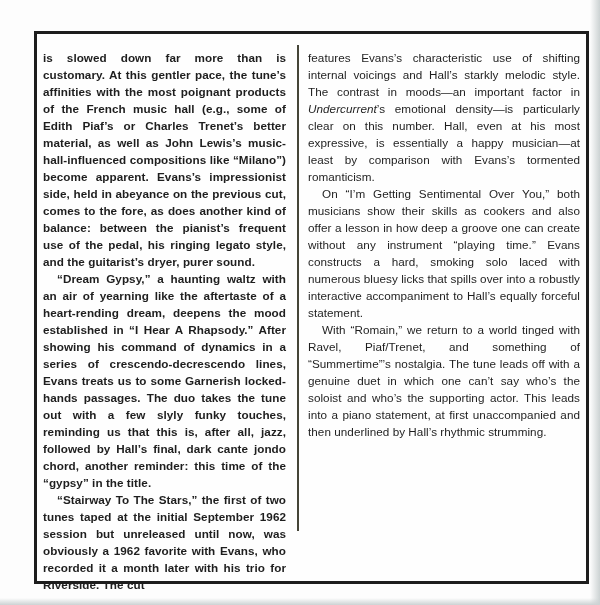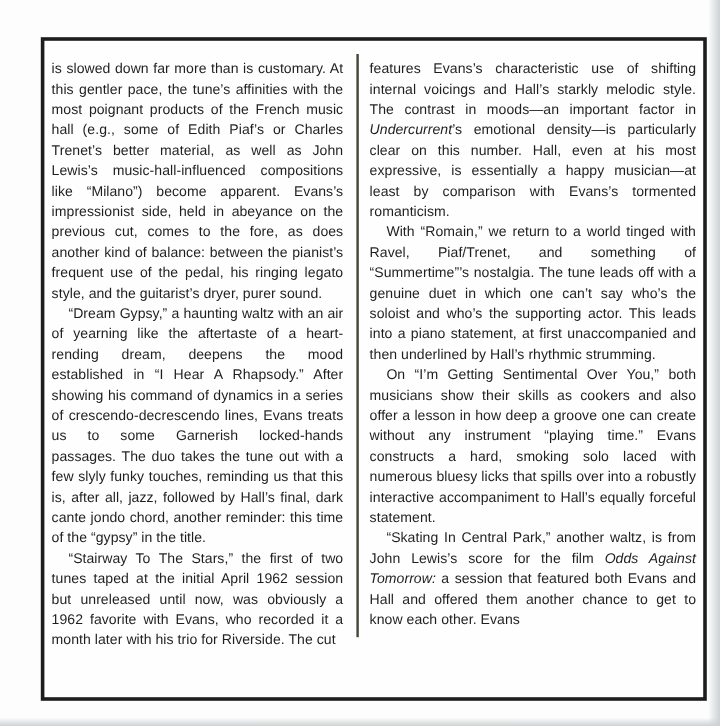--- a/index.html
+++ b/index.html
@@ -41,20 +41,21 @@
     top: 15px;
     text-align: justify;
     font-size: 11.7px;
     line-height: 17px;
     color: var(--text-color, #1e1e1e);
     letter-spacing: 0.05px;
   }
   .col-left {
     left: 6px;
     width: 243px;
+    font-weight: bold;
   }
   .col-right {
     left: 271px;
     width: 272px;
   }
   .col p {
     margin: 0;
     padding: 0;
   }
   .col p.indent {
@@ -84,25 +85,24 @@
   }
 </style>
 </head>
 <body>
 
 <div class="scan-page">
   <div class="frame">
     <div class="col col-left">
         <p><span>is slowed down far more than is customary. At this gentler pace, the tune’s affinities with the most poignant products of the French music hall (e.g., some of Edith Piaf’s or Charles Trenet’s better material, as well as John Lewis’s music-hall-influenced compositions like “Milano”) become apparent. Evans’s impressionist side, held in abeyance on the previous cut, comes to the fore, as does another kind of balance: between the pianist’s frequent use of the pedal, his ringing legato style, and the guitarist’s dryer, purer sound.</span></p>
         <p class="indent"><span>“Dream Gypsy,” a haunting waltz with an air of yearning like the aftertaste of a heart-rending dream, deepens the mood established in “I Hear A Rhapsody.” After showing his command of dynamics in a series of crescendo-decrescendo lines, Evans treats us to some Garnerish locked-hands passages. The duo takes the tune out with a few slyly funky touches, reminding us that this is, after all, jazz, followed by Hall’s final, dark cante jondo chord, another reminder: this time of the “gypsy” in the title.</span></p>
-        <p class="indent"><span>“Stairway To The Stars,” the first of two tunes taped at the initial April 1962 session but unreleased until now, was obviously a 1962 favorite with Evans, who recorded it a month later with his trio for Riverside. The cut</span></p>
+        <p class="indent"><span>“Stairway To The Stars,” the first of two tunes taped at the initial September 1962 session but unreleased until now, was obviously a 1962 favorite with Evans, who recorded it a month later with his trio for Riverside. The cut</span></p>
       </div>
     <div class="divider"></div>
     <div class="col col-right">
         <p><span>features Evans’s characteristic use of shifting internal voicings and Hall’s starkly melodic style. The contrast in moods—an important factor in </span><span class="italic">Undercurrent</span><span>’s emotional density—is particularly clear on this number. Hall, even at his most expressive, is essentially a happy musician—at least by comparison with Evans’s tormented romanticism.</span></p>
+        <p class="indent"><span>On “I’m Getting Sentimental Over You,” both musicians show their skills as cookers and also offer a lesson in how deep a groove one can create without any instrument “playing time.” Evans constructs a hard, smoking solo laced with numerous bluesy licks that spills over into a robustly interactive accompaniment to Hall’s equally forceful statement.</span></p>
         <p class="indent"><span>With “Romain,” we return to a world tinged with Ravel, Piaf/Trenet, and something of “Summertime”’s nostalgia. The tune leads off with a genuine duet in which one can’t say who’s the soloist and who’s the supporting actor. This leads into a piano statement, at first unaccompanied and then underlined by Hall’s rhythmic strumming.</span></p>
-        <p class="indent"><span>On “I’m Getting Sentimental Over You,” both musicians show their skills as cookers and also offer a lesson in how deep a groove one can create without any instrument “playing time.” Evans constructs a hard, smoking solo laced with numerous bluesy licks that spills over into a robustly interactive accompaniment to Hall’s equally forceful statement.</span></p>
-        <p class="indent"><span>“Skating In Central Park,” another waltz, is from John Lewis’s score for the film </span><span class="italic">Odds Against Tomorrow:</span><span> a session that featured both Evans and Hall and offered them another chance to get to know each other. Evans</span></p>
       </div>
   </div>
   <div class="edge-right"></div>
   <div class="edge-bottom"></div>
 </div>
 
 </body></html>

